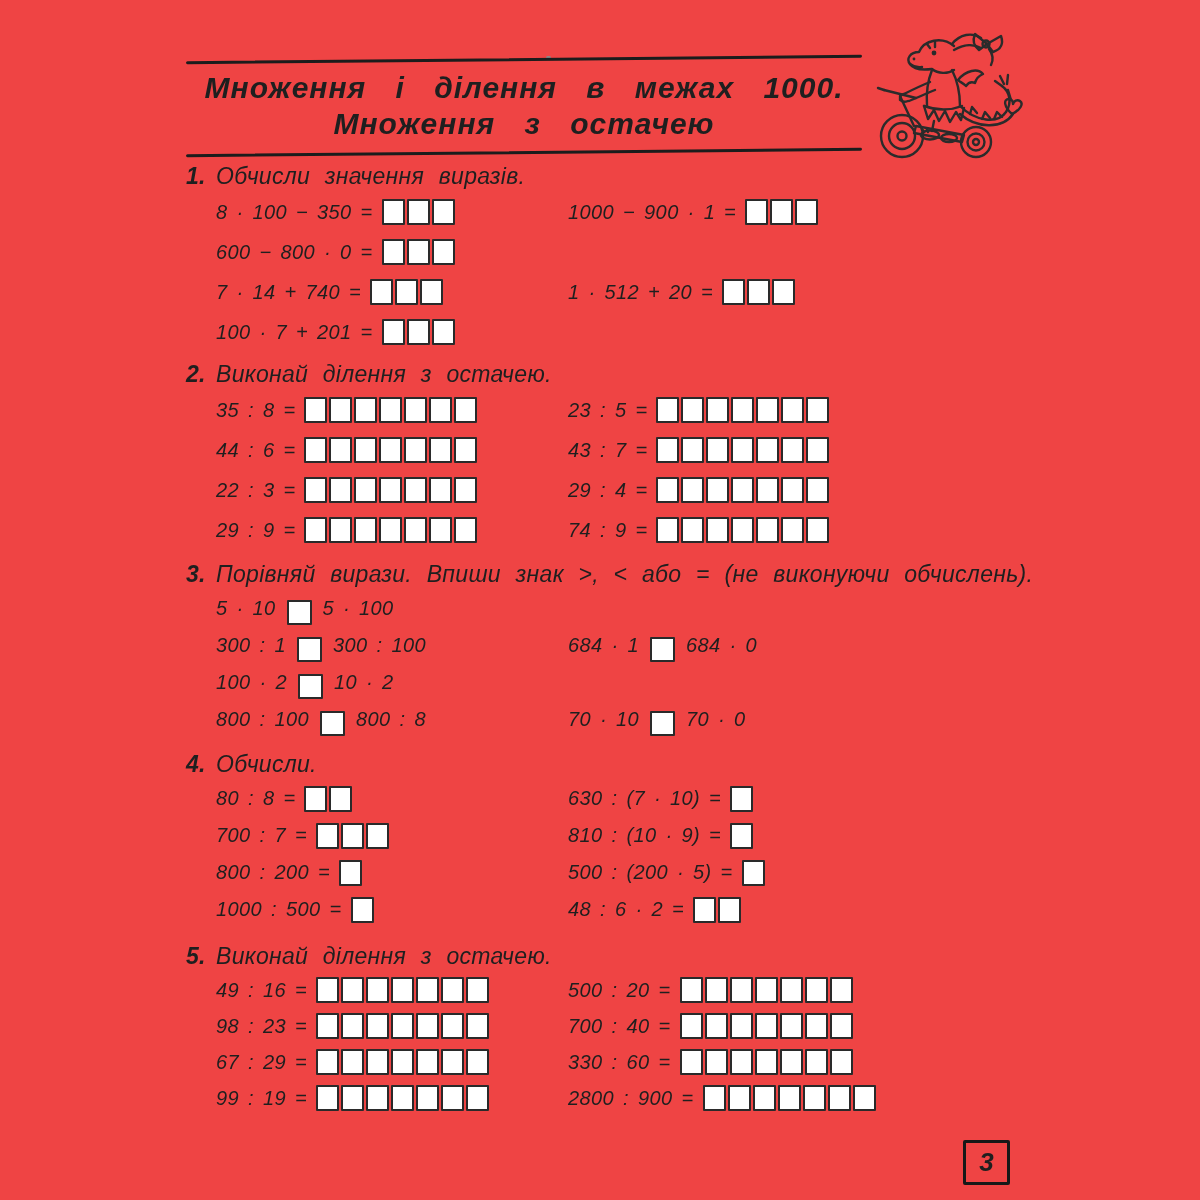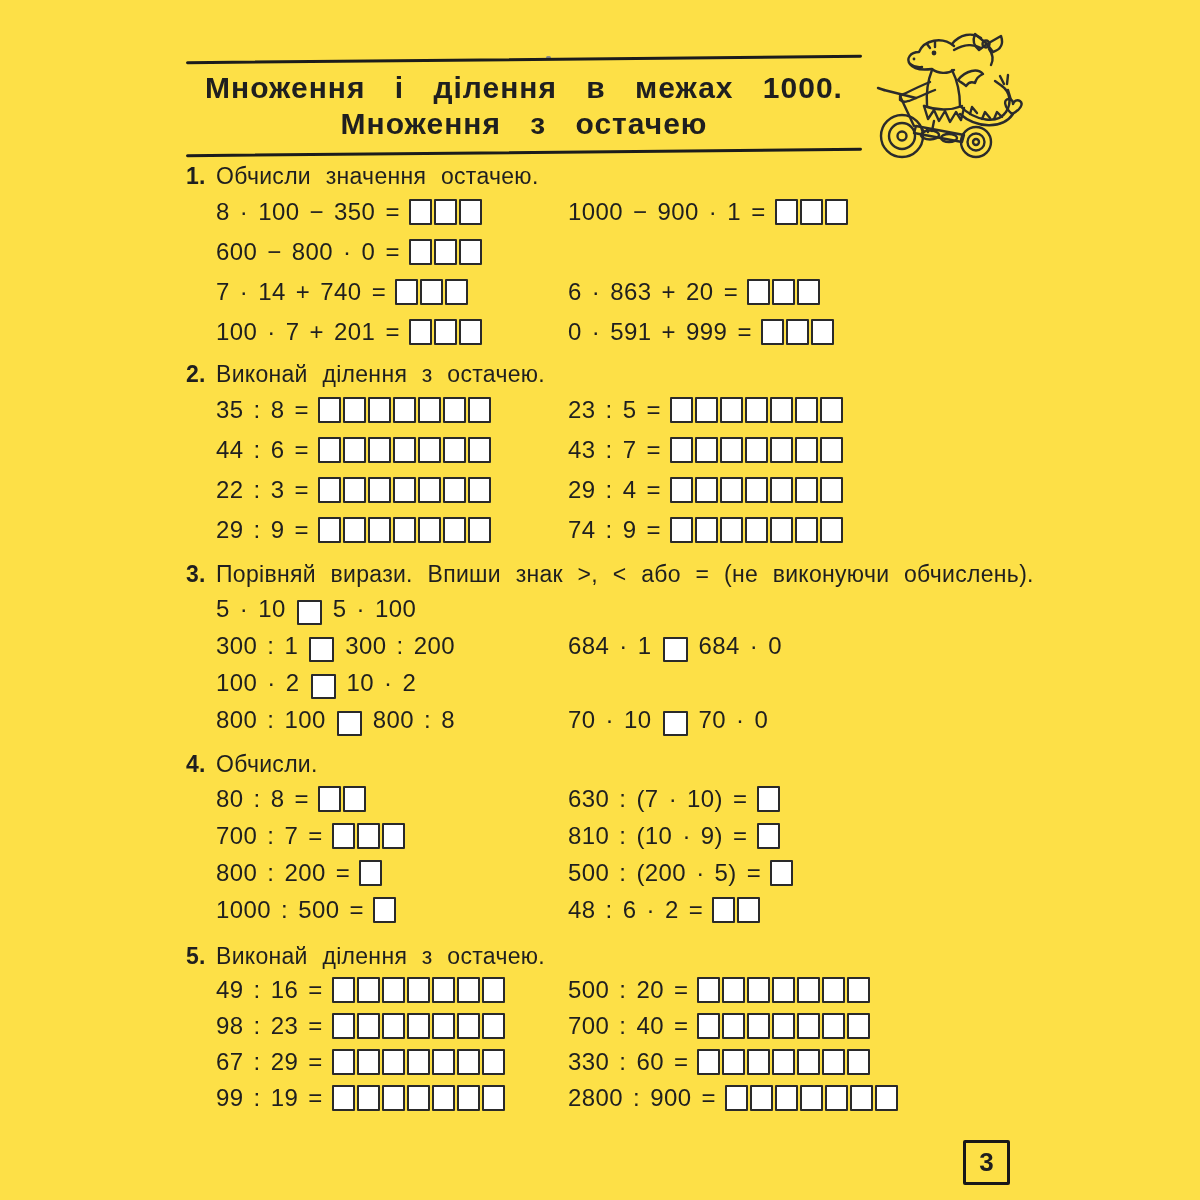--- a/index.html
+++ b/index.html
@@ -1,18 +1,18 @@
 <!DOCTYPE html>
 <html><head>
 <meta charset="utf-8">
 <style>
   html,body{margin:0;padding:0;background:#ffffff;}
   .page{
-    position:relative;width:1200px;height:1200px;background:#fde047;
-    font-family:"Liberation Sans",sans-serif;color:#1f1f1f;overflow:hidden;
+    position:relative;width:1200px;height:1200px;background:#ef4444;
+    font-family:"Liberation Sans",sans-serif;color:#1f1f1f;overflow:hidden;font-style:italic;
   }
   .sheet{position:absolute;left:186px;top:0;width:880px;}
 
   
   .title-block{margin-top:58px;width:676px;}
   .rule{height:3px;background:#1c1c1c;border-radius:2px;transform:rotate(-0.55deg);}
   .title-text{
     text-align:center;font-size:30px;font-weight:600;line-height:36px;
     letter-spacing:1px;word-spacing:20px;padding:9px 0 9px 0;
   }
@@ -30,21 +30,21 @@
     display:flex;align-items:baseline;font-size:23px;line-height:28px;
     margin:0 0 2px 0;word-spacing:8px;letter-spacing:.3px;
   }
   .sec-num{font-weight:700;flex:none;width:30px;}
   .sec-row{display:flex;align-items:center;height:40px;padding-left:30px;}
   .section[data-idx="2"] .sec-row{height:37px;}
   .section[data-idx="3"] .sec-row{height:37px;}
   .section[data-idx="4"] .sec-row{height:36px;}
   .cell-left{width:352px;flex:none;display:flex;align-items:center;}
   .cell-right{flex:1;display:flex;align-items:center;text-align:center;}
-  .expr{font-size:24px;letter-spacing:.4px;word-spacing:3px;white-space:pre;}
+  .expr{font-size:20px;letter-spacing:.4px;word-spacing:3px;white-space:pre;}
   .boxes{display:flex;gap:2px;margin-left:9px;}
   .box{
     width:23px;height:26px;border:2px solid #2a2a2a;background:#fff;
     box-sizing:border-box;border-radius:1px;
   }
   .cmp-box{
     width:25px;height:25px;border:2px solid #2a2a2a;background:#fff;
     box-sizing:border-box;margin:0 11px;transform:translateY(4px);border-radius:1px;
   }
 
@@ -70,21 +70,21 @@
         <div>Множення і ділення в межах 1000.</div>
         <div>Множення з остачею</div>
       </div>
       <div class="rule"></div>
     </div>
 
     <div id="sections">
         <div class="section" data-idx="0">
           <div class="sec-header">
             <span class="sec-num">1.</span>
-            <span class="sec-title">Обчисли значення остачею.</span>
+            <span class="sec-title">Обчисли значення виразів.</span>
           </div>
           <div class="sec-row">
             <span class="cell-left">
               <span class="expr">8 · 100 − 350 =</span>
               <span class="boxes">
                 <span class="box"></span>
                 <span class="box"></span>
                 <span class="box"></span>
               </span>
             </span>
@@ -110,39 +110,31 @@
           <div class="sec-row">
             <span class="cell-left">
               <span class="expr">7 · 14 + 740 =</span>
               <span class="boxes">
                 <span class="box"></span>
                 <span class="box"></span>
                 <span class="box"></span>
               </span>
             </span>
             <span class="cell-right">
-              <span class="expr">6 · 863 + 20 =</span>
+              <span class="expr">1 · 512 + 20 =</span>
               <span class="boxes">
                 <span class="box"></span>
                 <span class="box"></span>
                 <span class="box"></span>
               </span>
             </span>
           </div>
           <div class="sec-row">
             <span class="cell-left">
               <span class="expr">100 · 7 + 201 =</span>
-              <span class="boxes">
-                <span class="box"></span>
-                <span class="box"></span>
-                <span class="box"></span>
-              </span>
-            </span>
-            <span class="cell-right">
-              <span class="expr">0 · 591 + 999 =</span>
               <span class="boxes">
                 <span class="box"></span>
                 <span class="box"></span>
                 <span class="box"></span>
               </span>
             </span>
           </div>
         </div>
         <div class="section" data-idx="1">
           <div class="sec-header">
@@ -263,21 +255,21 @@
             <span class="cell-right">
               <span class="expr">5 · 10</span>
               <span class="cmp-box"></span>
               <span class="expr">5 · 100</span>
             </span>
           </div>
           <div class="sec-row">
             <span class="cell-left">
               <span class="expr">300 : 1</span>
               <span class="cmp-box"></span>
-              <span class="expr">300 : 200</span>
+              <span class="expr">300 : 100</span>
             </span>
             <span class="cell-right">
               <span class="expr">684 · 1</span>
               <span class="cmp-box"></span>
               <span class="expr">684 · 0</span>
             </span>
           </div>
           <div class="sec-row">
             <span class="cell-right">
               <span class="expr">100 · 2</span>

